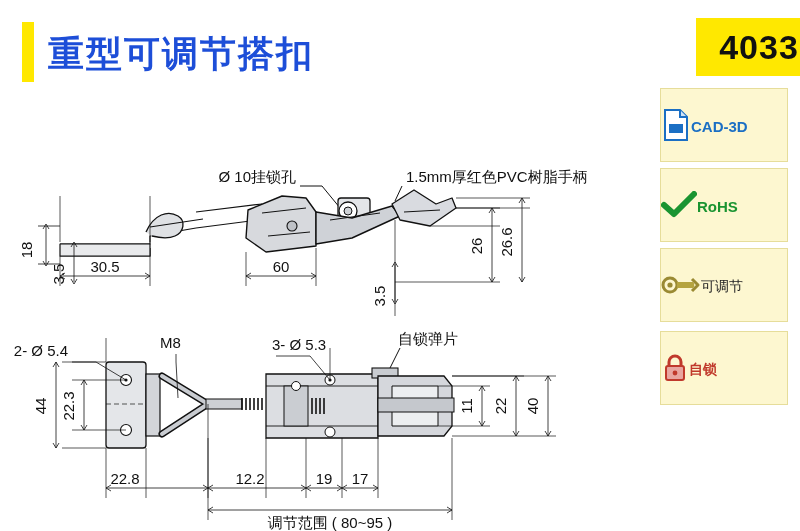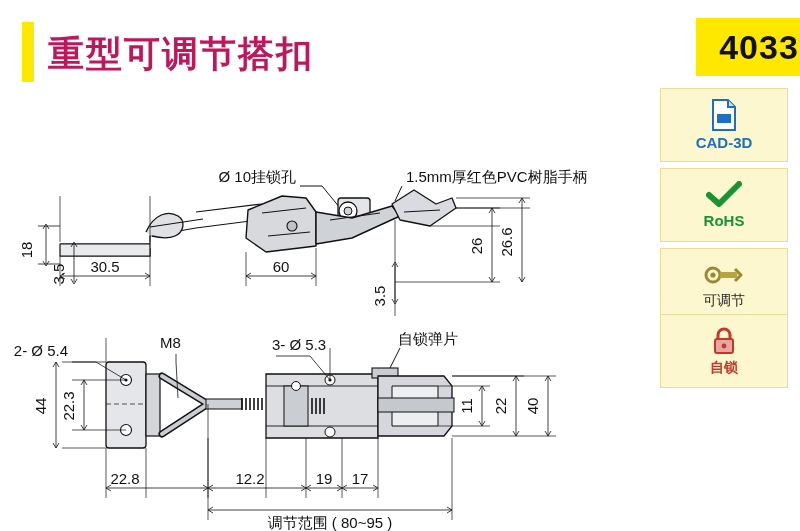--- a/index.html
+++ b/index.html
@@ -12,42 +12,42 @@
   }
   .page{position:absolute;left:0;top:0;width:800px;height:531px;}
 
   
   .yellow-bar{
     position:absolute;left:22px;top:22px;width:12px;height:60px;
     background:#ffe800;
   }
   .title{
     position:absolute;left:48px;top:30px;
-    font-size:36px;font-weight:bold;color:#be185d;
+    font-size:36px;font-weight:bold;color:#1d4ed8;
     letter-spacing:2px;
     white-space:nowrap;
     font-family:Liberation Serif, serif;
   }
   .code-box{
     position:absolute;left:696px;top:18px;width:126px;height:58px;
     background:#ffe800;
     display:flex;align-items:center;justify-content:center;
   }
   .code-box span{font-size:34px;font-weight:bold;color:#111;letter-spacing:1px;}
 
   
   .feat{
     position:absolute;left:660px;width:126px;height:72px;
     background:#fdf7d0;border:1px solid #e6dd9a;
-    display:flex;flex-direction:column;align-items:center;justify-content:center;
+    display:flex;flex-direction:row;align-items:center;
   }
   .feat.f1{top:88px;}
   .feat.f2{top:168px;}
   .feat.f3{top:248px;}
-  .feat.f4{top:314px;}
+  .feat.f4{top:331px;}
   .feat .lbl{font-size:15px;font-weight:bold;margin-top:3px;}
   .feat.f1 .lbl{color:#1b6fc4;}
   .feat.f2 .lbl{color:#1a9431;}
   .feat.f3 .lbl{color:#222;font-weight:normal;font-size:14px;}
   .feat.f4 .lbl{color:#c0392b;font-size:14px;}
   .feat svg{display:block;}
 
   
   .drawing{position:absolute;left:0;top:86px;width:650px;height:445px;}
   .drawing svg{display:block;}

